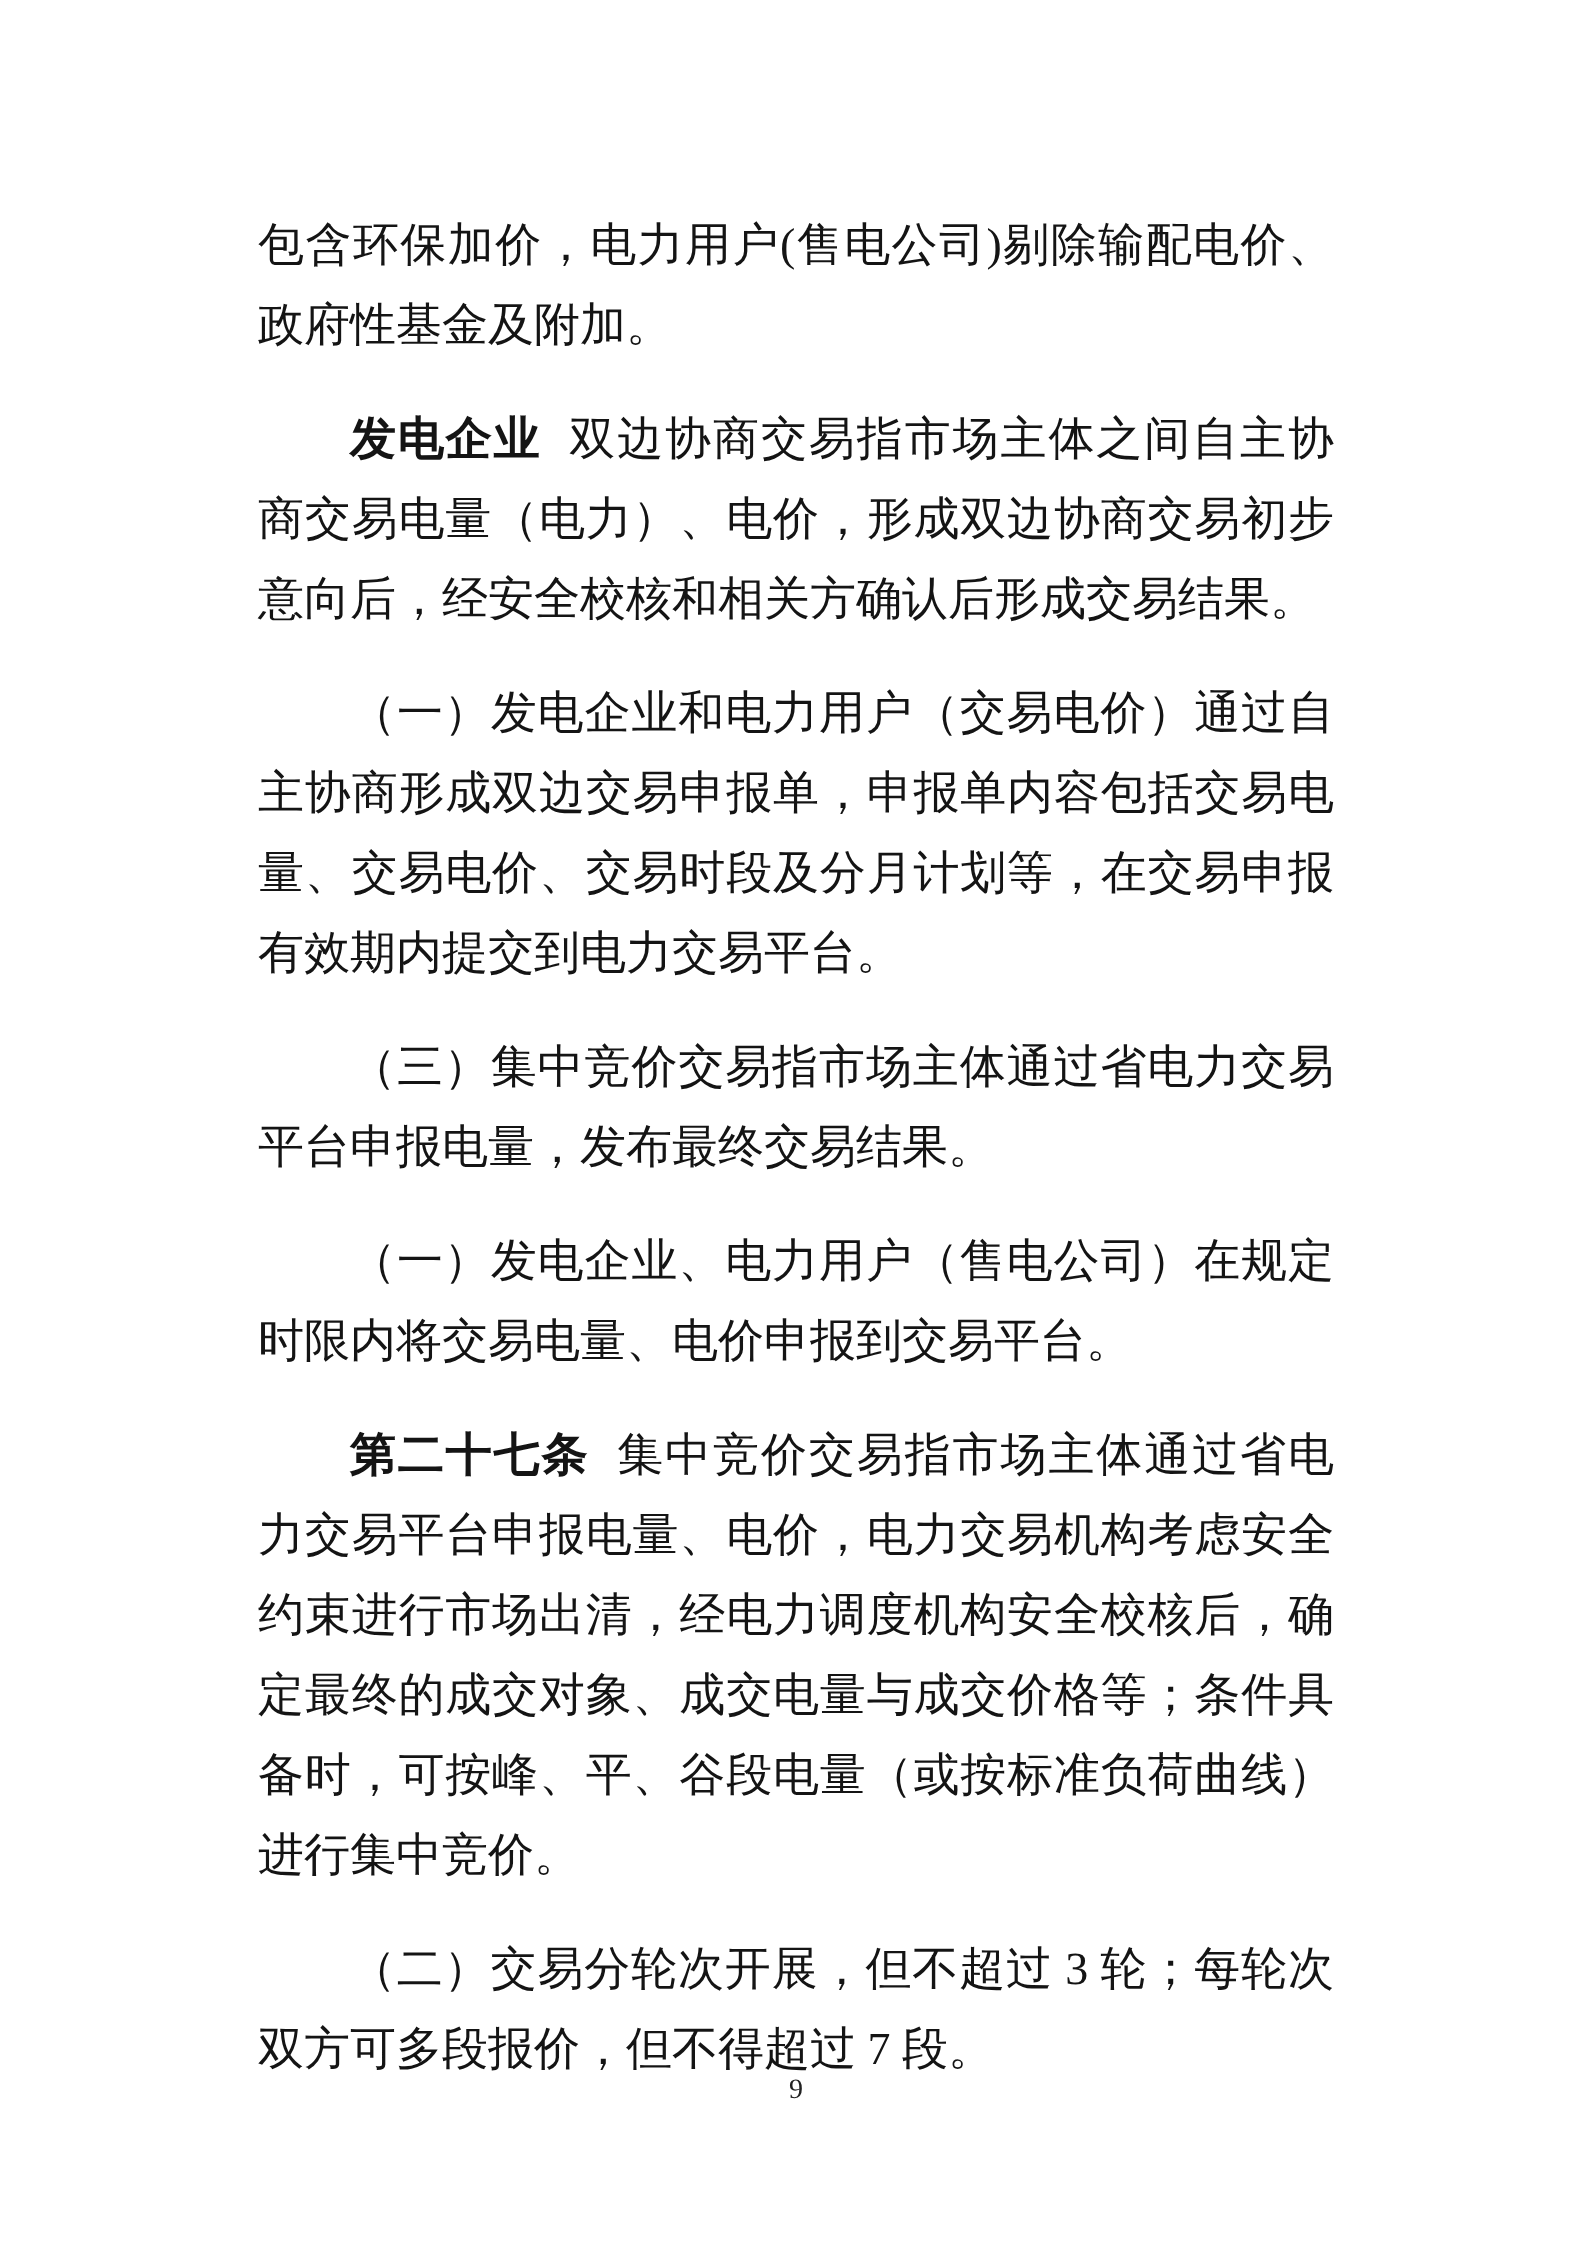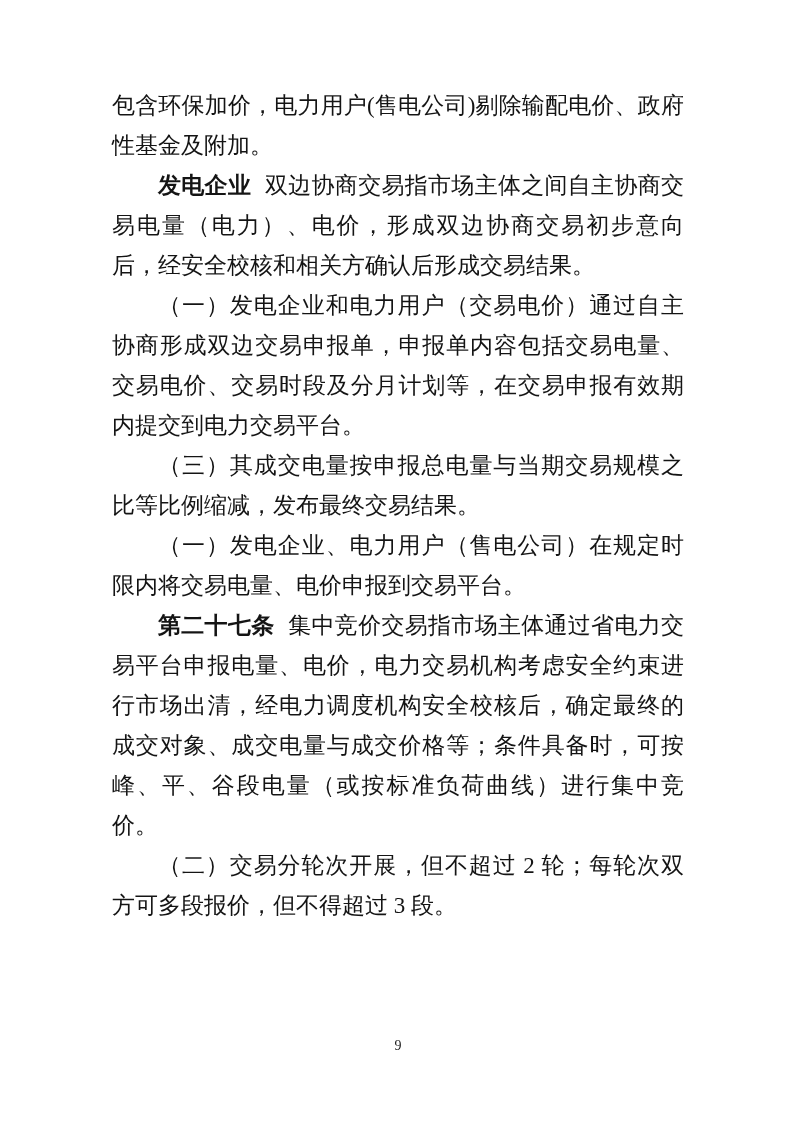--- a/index.html
+++ b/index.html
@@ -19,21 +19,21 @@
     position: absolute;
     left: 112px;
     top: 86px;
     width: 572px;
     font-size: 23px;
     line-height: 40px;
     text-align: justify;
     text-justify: inter-character;
   }
   .para {
-    margin: 0;
+    margin: 17px;
     padding: 0;
     text-indent: 2em;
   }
   .para.continuation {
     text-indent: 0;
   }
   .article-label {
     font-weight: bold;
     margin-right: 0.6em;
   }
@@ -49,21 +49,21 @@
     color: #222222;
   }
 </style>
 </head>
 <body>
 
 <div class="page-content" id="paragraphs">
     <p class="para continuation"><span>包含环保加价，电力用户(售电公司)剔除输配电价、政府性基金及附加。</span></p>
     <p class="para article"><b class="article-label">发电企业</b><span>双边协商交易指市场主体之间自主协商交易电量（电力）、电价，形成双边协商交易初步意向后，经安全校核和相关方确认后形成交易结果。</span></p>
     <p class="para item"><span>（一）发电企业和电力用户（交易电价）通过自主协商形成双边交易申报单，申报单内容包括交易电量、交易电价、交易时段及分月计划等，在交易申报有效期内提交到电力交易平台。</span></p>
-    <p class="para item"><span>（三）其成交电量按申报总电量与当期交易规模之比等比例缩减，发布最终交易结果。</span></p>
+    <p class="para item"><span>（三）集中竞价交易指市场主体通过省电力交易平台申报电量，发布最终交易结果。</span></p>
     <p class="para item"><span>（一）发电企业、电力用户（售电公司）在规定时限内将交易电量、电价申报到交易平台。</span></p>
     <p class="para article"><b class="article-label">第二十七条</b><span>集中竞价交易指市场主体通过省电力交易平台申报电量、电价，电力交易机构考虑安全约束进行市场出清，经电力调度机构安全校核后，确定最终的成交对象、成交电量与成交价格等；条件具备时，可按峰、平、谷段电量（或按标准负荷曲线）进行集中竞价。</span></p>
-    <p class="para item"><span>（二）交易分轮次开展，但不超过 2 轮；每轮次双方可多段报价，但不得超过 3 段。</span></p>
+    <p class="para item"><span>（二）交易分轮次开展，但不超过 3 轮；每轮次双方可多段报价，但不得超过 7 段。</span></p>
   </div>
 
 <div class="page-footer">
   <span class="page-number">9</span>
 </div>
 
 </body></html>

